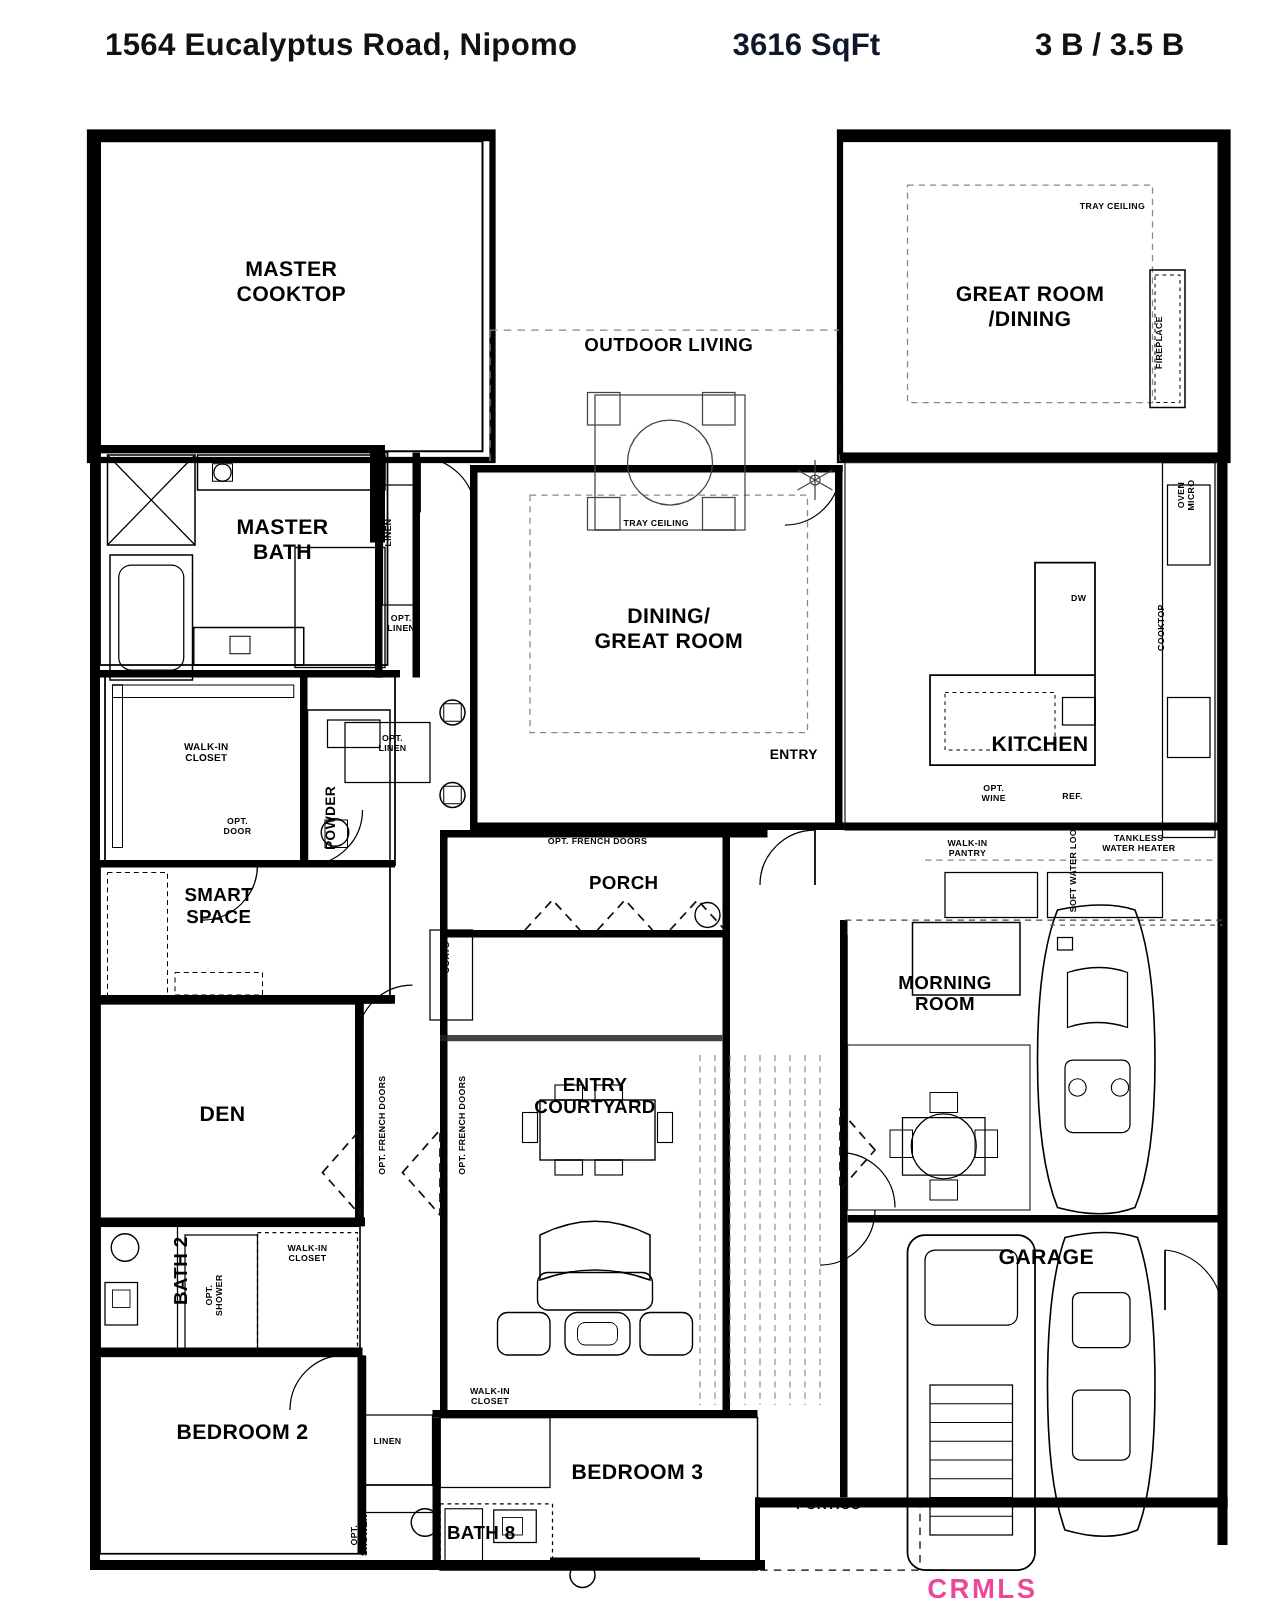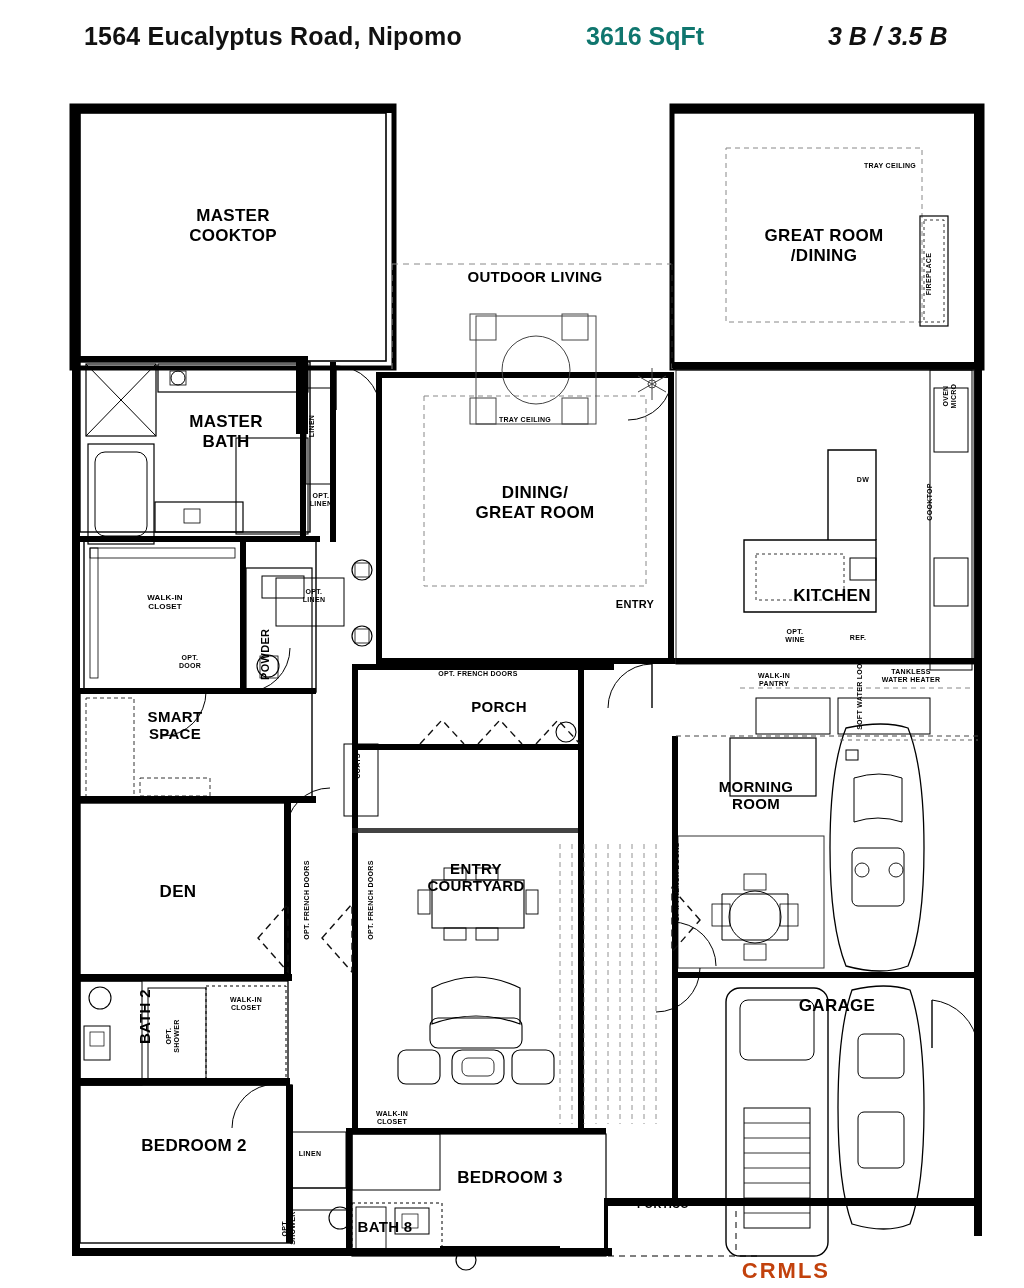--- a/index.html
+++ b/index.html
@@ -2,36 +2,36 @@
 <html><head>
 <meta charset="utf-8">
 <style>
   html,body{margin:0;padding:0;background:#ffffff;}
   body{font-family:"Liberation Sans", sans-serif;}
   .page{position:relative;width:1024px;height:1288px;background:#ffffff;overflow:hidden;}
 
   
   .header{position:absolute;left:0;top:22px;width:1024px;height:44px;}
   .header .addr{position:absolute;left:84px;top:0;font-size:25px;font-weight:bold;color:#111;letter-spacing:.2px;}
-  .header .sqft{position:absolute;left:586px;top:0;font-size:25px;font-weight:bold;color:#0f766e;}
-  .header .beds{position:absolute;left:828px;top:0;font-size:25px;font-weight:bold;color:#111;font-style:italic;}
+  .header .sqft{position:absolute;left:586px;top:0;font-size:25px;font-weight:bold;color:#0f172a;}
+  .header .beds{position:absolute;left:828px;top:0;font-size:25px;font-weight:bold;color:#111;}
 
   
   .plan{position:absolute;left:0;top:88px;width:844px;height:1200px;}
 
   .lbl{position:absolute;font-weight:bold;color:#000;text-align:center;line-height:1.15;letter-spacing:.3px;}
   .lbl.big{font-size:17px;}
   .lbl.mid{font-size:15px;}
   .lbl.sm{font-size:11px;}
   .lbl.xs{font-size:8px;font-weight:bold;letter-spacing:.2px;}
   .lbl.xxs{font-size:7px;font-weight:bold;}
   .rot{transform-origin:center center;}
   .rot90{transform:rotate(-90deg);}
 
-  .watermark{position:absolute;right:14px;bottom:4px;font-size:22px;font-weight:bold;color:#c2410c;letter-spacing:2px;}
+  .watermark{position:absolute;right:14px;bottom:4px;font-size:22px;font-weight:bold;color:#ec4899;letter-spacing:2px;}
 
   svg{position:absolute;left:0;top:0;overflow:visible;}
 </style>
 </head>
 <body>
 
 <div class="page">
 
   <div class="header">
     <div class="addr">1564 Eucalyptus Road, Nipomo</div>

